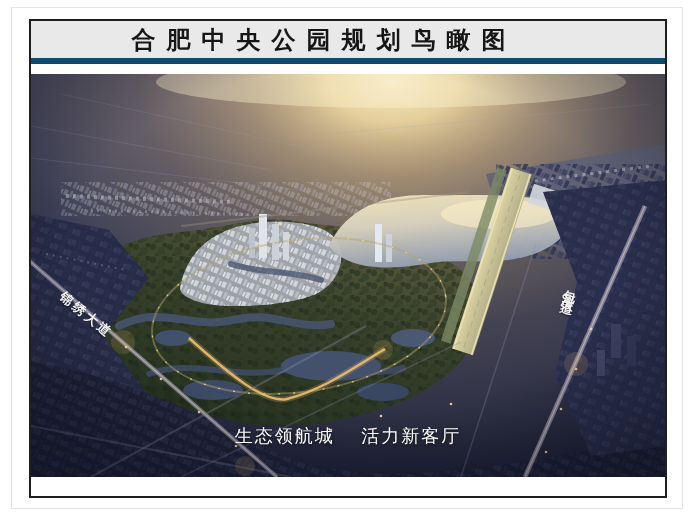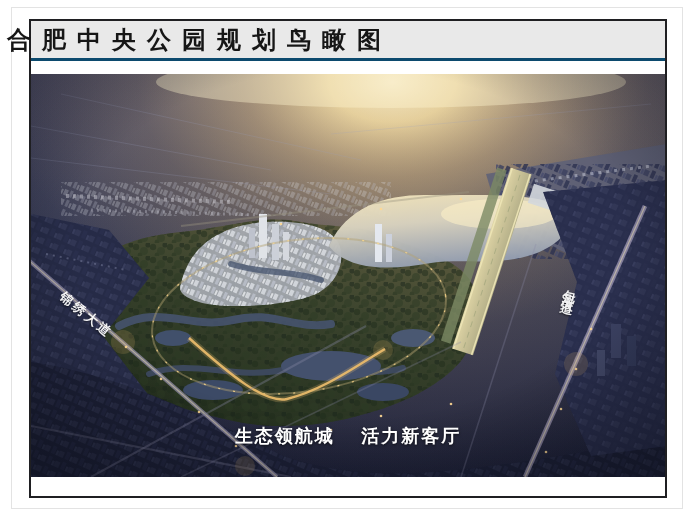--- a/index.html
+++ b/index.html
@@ -2,29 +2,29 @@
 <html><head>
 <meta charset="utf-8">
 <style>
   html,body{margin:0;padding:0;background:#ffffff;}
   .page{position:relative;width:690px;height:518px;background:#ffffff;overflow:hidden;
         font-family:"Liberation Sans",sans-serif;}
   .outer-hairline{position:absolute;left:11px;top:7px;right:7px;bottom:9px;
         border:1px solid #e3e3e3;pointer-events:none;}
   .frame{position:absolute;left:29px;top:19px;width:638px;height:479px;
         border:2px solid #1f1f22;box-sizing:border-box;background:#ffffff;}
-  .title-band{height:37px;background:#e9e9e9;border-bottom:3px solid #0c4a6e;
-        display:flex;align-items:center;justify-content:flex-start;}
+  .title-band{height:37px;background:#e9e9e9;border-bottom:6px solid #0c4a6e;
+        display:flex;align-items:center;justify-content:center;}
   .title-text{font-family:"Liberation Serif",serif;font-weight:bold;font-size:24px;
         letter-spacing:11px;color:#161616;white-space:nowrap;transform:translateX(-24px);}
   .scene{position:absolute;left:0;top:53px;width:634px;height:403px;overflow:hidden;
         background:#23263e;}
   .scene svg{display:block;width:100%;height:100%;}
   .caption{position:absolute;left:0;top:350px;width:100%;text-align:center;
-        font-family:"Liberation Serif",serif;font-weight:bold;font-size:18px;
+        font-family:"Liberation Serif",serif;font-weight:normal;font-size:18px;
         letter-spacing:2px;color:#ffffff;white-space:pre;
         text-shadow:0 1px 3px rgba(0,0,0,.7);}
   .road-label{position:absolute;color:#ffffff;font-weight:bold;font-size:13px;
         letter-spacing:3px;text-shadow:0 1px 2px rgba(0,0,0,.65);opacity:.93;white-space:nowrap;}
   .road-label.left{left:36px;top:214px;transform:rotate(39deg);transform-origin:left top;}
   .road-label.right{left:532px;top:206px;writing-mode:vertical-rl;letter-spacing:4px;
         transform:rotate(12deg);transform-origin:center top;}
   .watermark{position:absolute;right:3px;bottom:3px;display:flex;align-items:center;
         gap:5px;z-index:5;}
   .watermark-text{font-size:17px;font-weight:bold;color:#d7d7d7;letter-spacing:1px;

